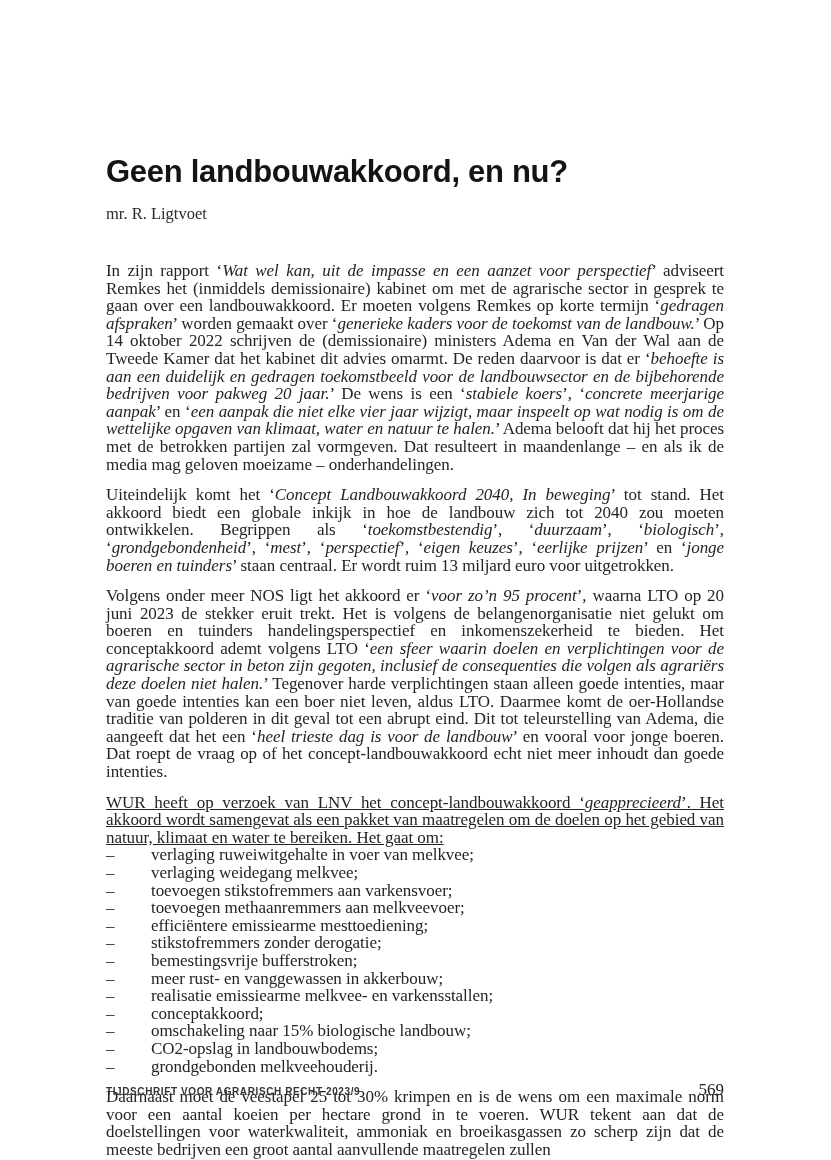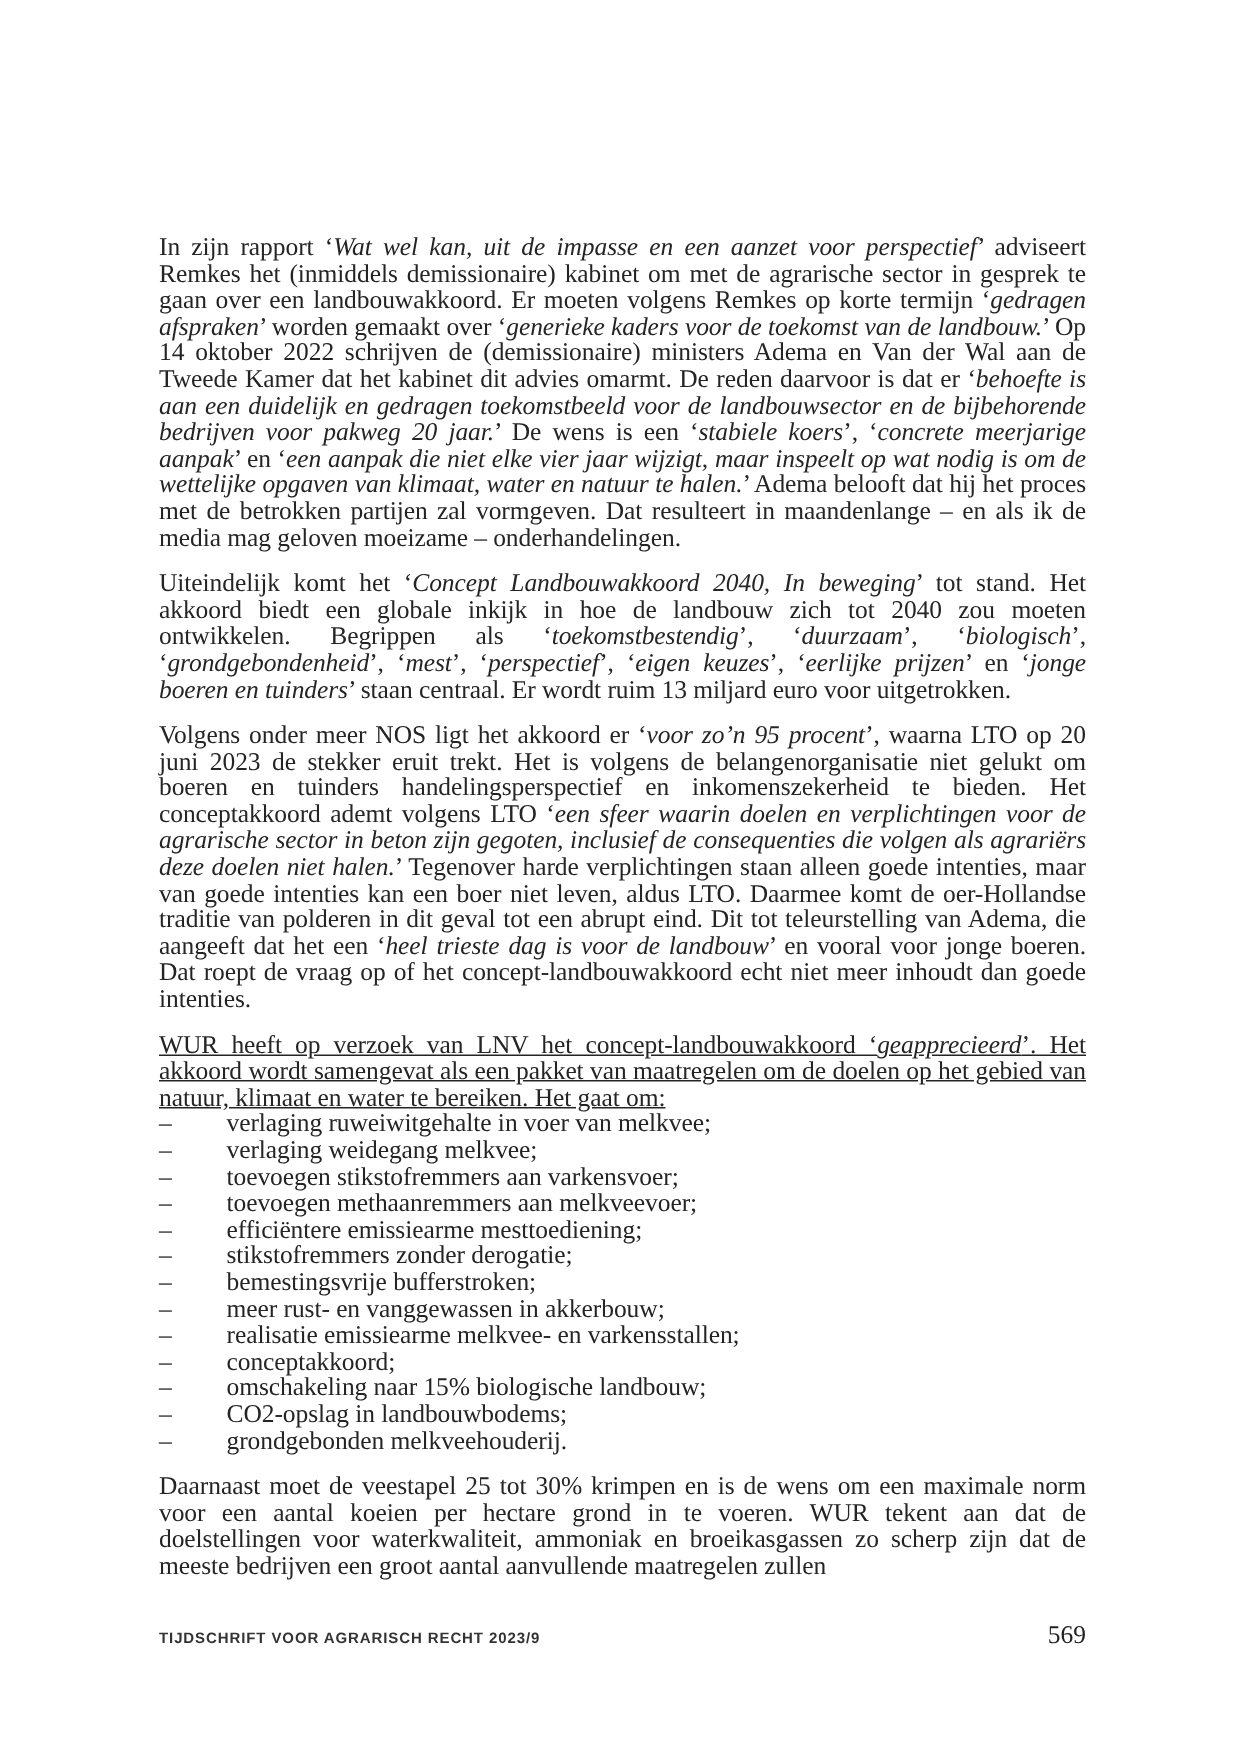--- a/index.html
+++ b/index.html
@@ -73,20 +73,22 @@
     font-family: "Liberation Serif", serif;
     font-size: 17px;
     color: #222222;
   }
 </style>
 </head>
 <body>
 
 <main class="page">
   <header>
+    <h1 class="title">Geen landbouwakkoord, en nu?</h1>
+    <div class="author">mr. R. Ligtvoet</div>
   </header>
 
   <section class="body-text">
     <div class="paras-before">
         <p class="para"><span>In zijn rapport ‘</span><span class="it">Wat wel kan, uit de impasse en een aanzet voor perspectief</span><span>’ adviseert Remkes het (inmiddels demissionaire) kabinet om met de agrarische sector in gesprek te gaan over een landbouwakkoord. Er moeten volgens Remkes op korte termijn ‘</span><span class="it">gedragen afspraken</span><span>’ worden gemaakt over ‘</span><span class="it">generieke kaders voor de toekomst van de landbouw.</span><span>’ Op 14 oktober 2022 schrijven de (demissionaire) ministers Adema en Van der Wal aan de Tweede Kamer dat het kabinet dit advies omarmt. De reden daarvoor is dat er ‘</span><span class="it">behoefte is aan een duidelijk en gedragen toekomstbeeld voor de landbouwsector en de bijbehorende bedrijven voor pakweg 20 jaar.</span><span>’ De wens is een ‘</span><span class="it">stabiele koers</span><span>’, ‘</span><span class="it">concrete meerjarige aanpak</span><span>’ en ‘</span><span class="it">een aanpak die niet elke vier jaar wijzigt, maar inspeelt op wat nodig is om de wettelijke opgaven van klimaat, water en natuur te halen.</span><span>’ Adema belooft dat hij het proces met de betrokken partijen zal vormgeven. Dat resulteert in maandenlange – en als ik de media mag geloven moeizame – onderhandelingen.</span></p>
         <p class="para"><span>Uiteindelijk komt het ‘</span><span class="it">Concept Landbouwakkoord 2040, In beweging</span><span>’ tot stand. Het akkoord biedt een globale inkijk in hoe de landbouw zich tot 2040 zou moeten ontwikkelen. Begrippen als ‘</span><span class="it">toekomstbestendig</span><span>’, ‘</span><span class="it">duurzaam</span><span>’, ‘</span><span class="it">biologisch</span><span>’, ‘</span><span class="it">grondgebondenheid</span><span>’, ‘</span><span class="it">mest</span><span>’, ‘</span><span class="it">perspectief</span><span>’, ‘</span><span class="it">eigen keuzes</span><span>’, ‘</span><span class="it">eerlijke prijzen</span><span>’ en ‘</span><span class="it">jonge boeren en tuinders</span><span>’ staan centraal. Er wordt ruim 13 miljard euro voor uitgetrokken.</span></p>
         <p class="para"><span>Volgens onder meer NOS ligt het akkoord er ‘</span><span class="it">voor zo’n 95 procent</span><span>’, waarna LTO op 20 juni 2023 de stekker eruit trekt. Het is volgens de belangenorganisatie niet gelukt om boeren en tuinders handelingsperspectief en inkomenszekerheid te bieden. Het conceptakkoord ademt volgens LTO ‘</span><span class="it">een sfeer waarin doelen en verplichtingen voor de agrarische sector in beton zijn gegoten, inclusief de consequenties die volgen als agrariërs deze doelen niet halen.</span><span>’ Tegenover harde verplichtingen staan alleen goede intenties, maar van goede intenties kan een boer niet leven, aldus LTO. Daarmee komt de oer-Hollandse traditie van polderen in dit geval tot een abrupt eind. Dit tot teleurstelling van Adema, die aangeeft dat het een ‘</span><span class="it">heel trieste dag is voor de landbouw</span><span>’ en vooral voor jonge boeren. Dat roept de vraag op of het concept-landbouwakkoord echt niet meer inhoudt dan goede intenties.</span></p>
         <p class="para"><span>WUR heeft op verzoek van LNV het concept-landbouwakkoord ‘</span><span class="it">geapprecieerd</span><span>’. Het akkoord wordt samengevat als een pakket van maatregelen om de doelen op het gebied van natuur, klimaat en water te bereiken. Het gaat om:</span></p>
       </div>
     <div class="list">

